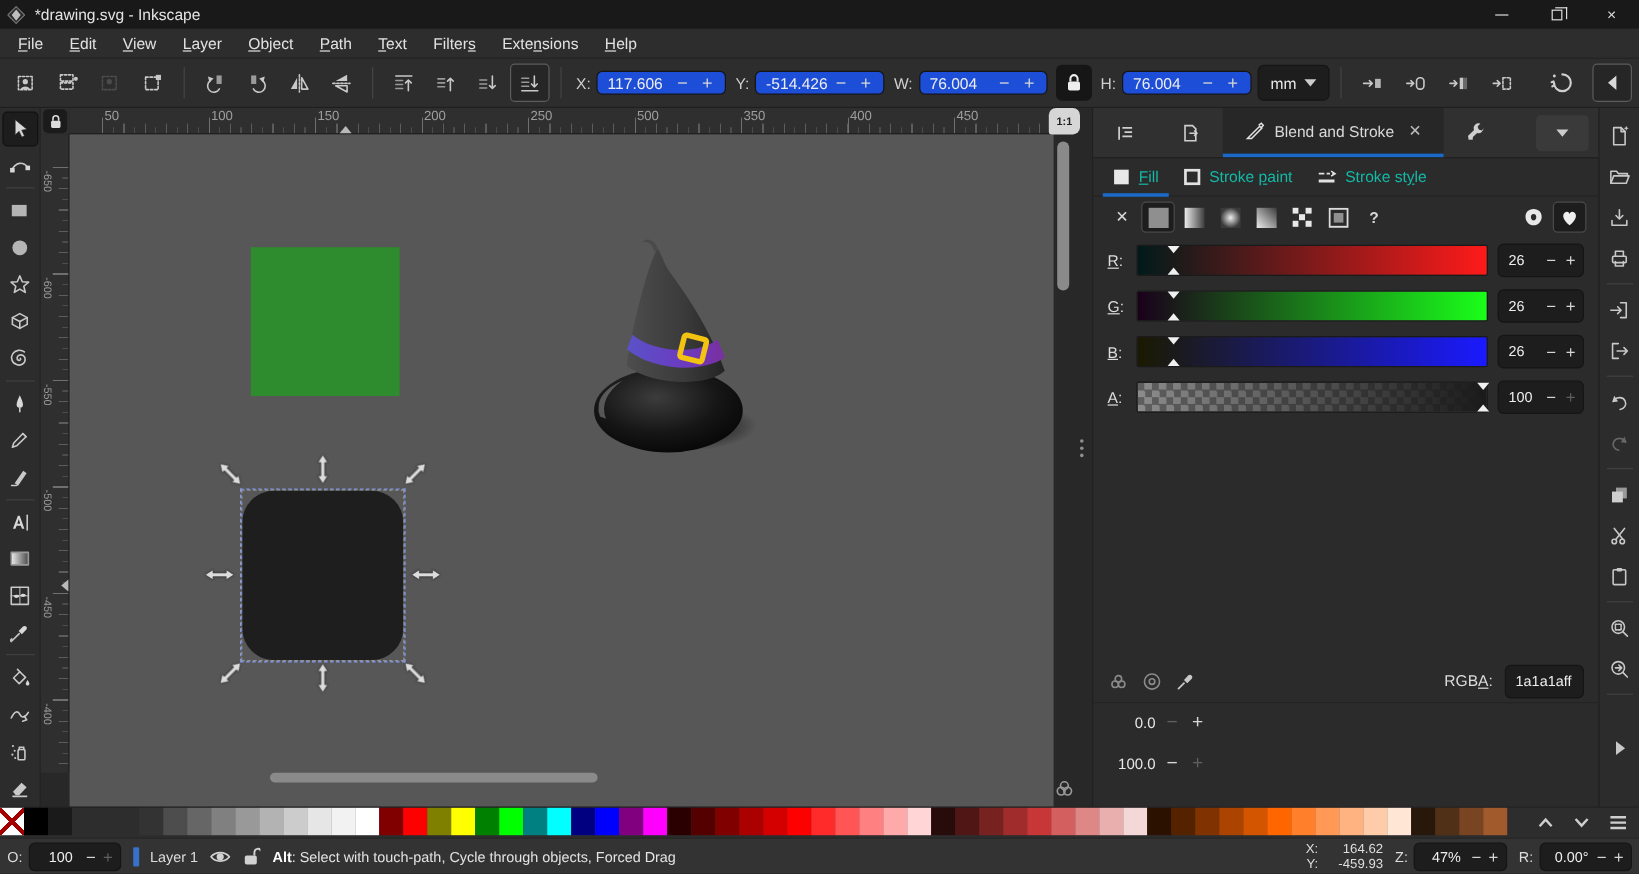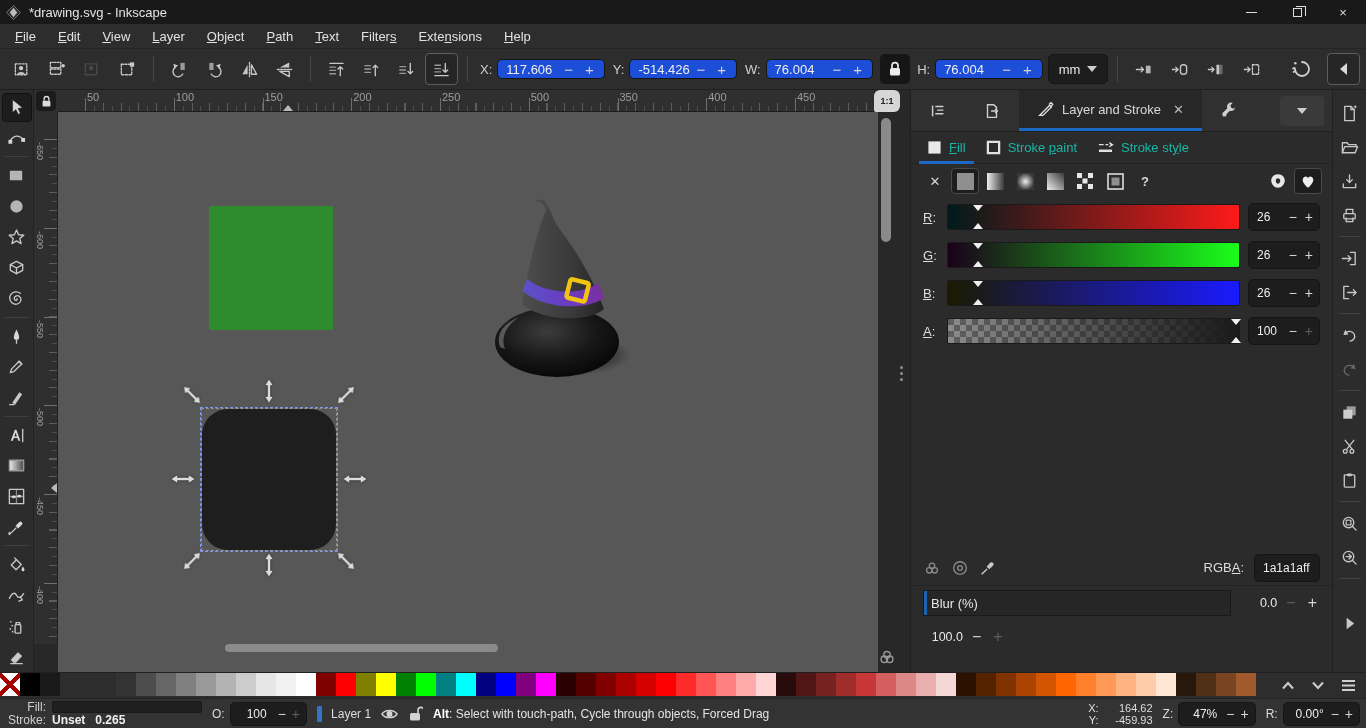--- a/index.html
+++ b/index.html
@@ -600,21 +600,21 @@
         <svg width="18" height="18" viewBox="0 0 20 20" stroke="#cfcfcf" stroke-width="1.5" fill="none">
             <path d="M5 3 h7 l3 3 v11 h-10 z"></path>
             <path d="M9 10 h7 M13.5 7.5 L16 10 l-2.5 2.5"></path>
           </svg>
       </div>
       <div class="dtab active">
         <svg width="17" height="17" viewBox="0 0 20 20" stroke="#e2e2e2" stroke-width="1.5" fill="none">
             <path d="M3 17 L15 5 l2 2 L7 17 z"></path>
             <path d="M14 4 l2.5 -2 2 2 -2 2.5"></path>
           </svg>
-        <span>Layer and Stroke</span>
+        <span>Blend and Stroke</span>
         <span class="close">✕</span>
       </div>
       <div class="dtab">
         <svg width="18" height="18" viewBox="0 0 20 20" fill="#cfcfcf">
             <path d="M17 5.5 a4.5 4.5 0 0 1 -6 4.2 L6 14.7 a2 2 0 0 1 -2.8 -2.8 L8.2 7 a4.5 4.5 0 0 1 5.9 -5.9 L11.5 3.7 l1 2.8 2.8 1 2.5 -2.6 a4.5 4.5 0 0 1 -.8 .6 z"></path>
             <rect x="3" y="12" width="4" height="4" fill="#cfcfcf"></rect>
           </svg>
       </div>
       <div class="dock-chevron">
           <span class="caret"></span>
@@ -780,24 +780,20 @@
           <path d="M8.5 8.5 l3 3 4 -4 c1 -1 1 -2.3 0 -3.2 c-1 -1 -2.3 -1 -3.2 0 z" fill="#c8c8c8"></path>
         </svg>
       <span class="rlbl"><span>RGB</span><span class="u">A</span><span>:</span></span>
       <div class="rgba-input">
           <span>1a1a1aff</span>
         </div>
     </div>
 
 
     <div class="bslider-row">
-      <div class="btrack">
-        <span class="blue-sliver"></span>
-        <span>Blur (%)</span>
-      </div>
       <span class="bval">0.0</span>
       <span class="pm dis">−</span>
       <span class="pm">+</span>
     </div>
 
     <div class="bslider-row">
       <span class="bval">100.0</span>
       <span class="pm">−</span>
       <span class="pm dis">+</span>
     </div>
@@ -978,30 +974,20 @@
       </div>
     <div class="pal-btn">
         <svg width="15" height="13" viewBox="0 0 15 13" stroke="#cfcfcf" stroke-width="2">
           <path d="M1 2 h13 M1 6.5 h13 M1 11 h13"></path>
         </svg>
       </div>
   </div>
 </div>
 
 <div class="statusbar">
-  <div class="fs-ind">
-    <div class="row">
-        <span class="cap">Fill:</span>
-        <span class="fill-swatch"></span>
-      </div>
-    <div class="row">
-        <span class="cap">Stroke:</span>
-        <span class="stroke-val"><b>Unset</b>&nbsp;&nbsp;&nbsp;<span>0.265</span></span>
-      </div>
-  </div>
   <div style="display:flex;align-items:center;gap:5px">
     <span>O:</span>
     <div class="sb-spin">
       <span class="val">100</span>
       <span class="sbtn pm" style="font-size:14px">−</span>
       <span class="sbtn pm dis" style="font-size:14px">+</span>
     </div>
   </div>
   <div style="display:flex;align-items:center;gap:9px">
     <span class="layer-chip"></span>

